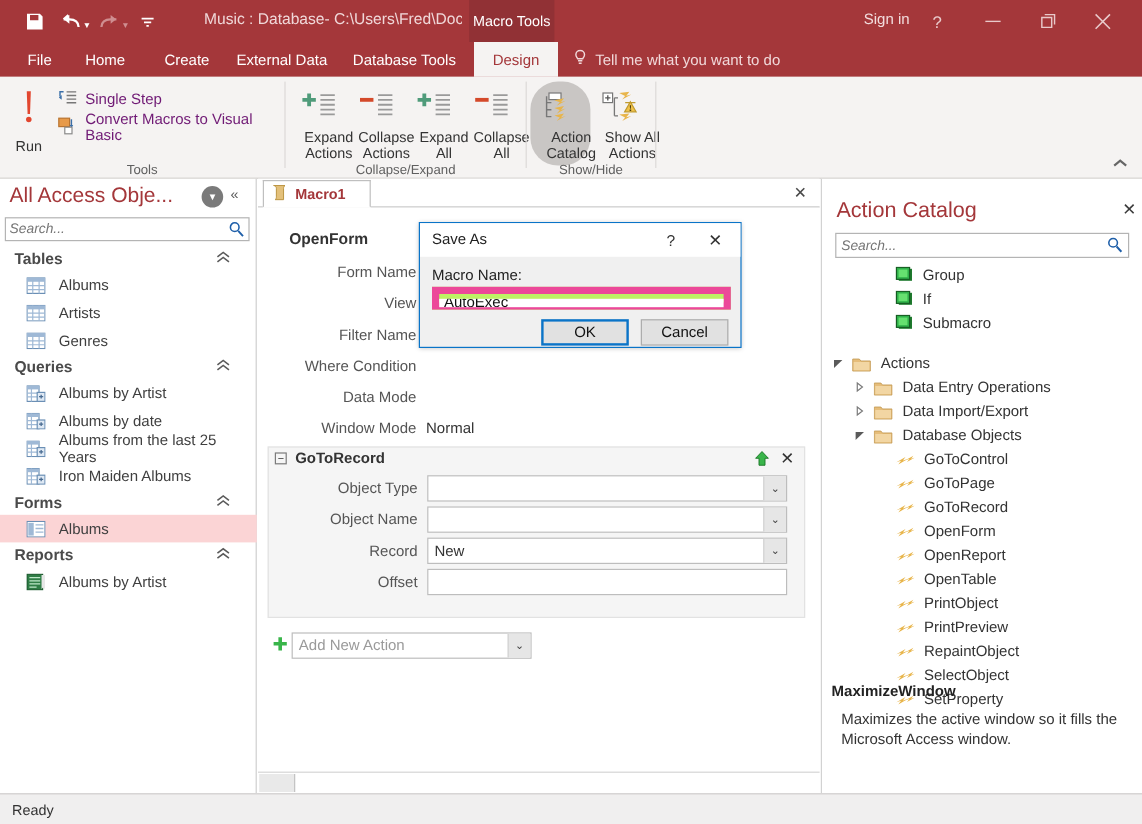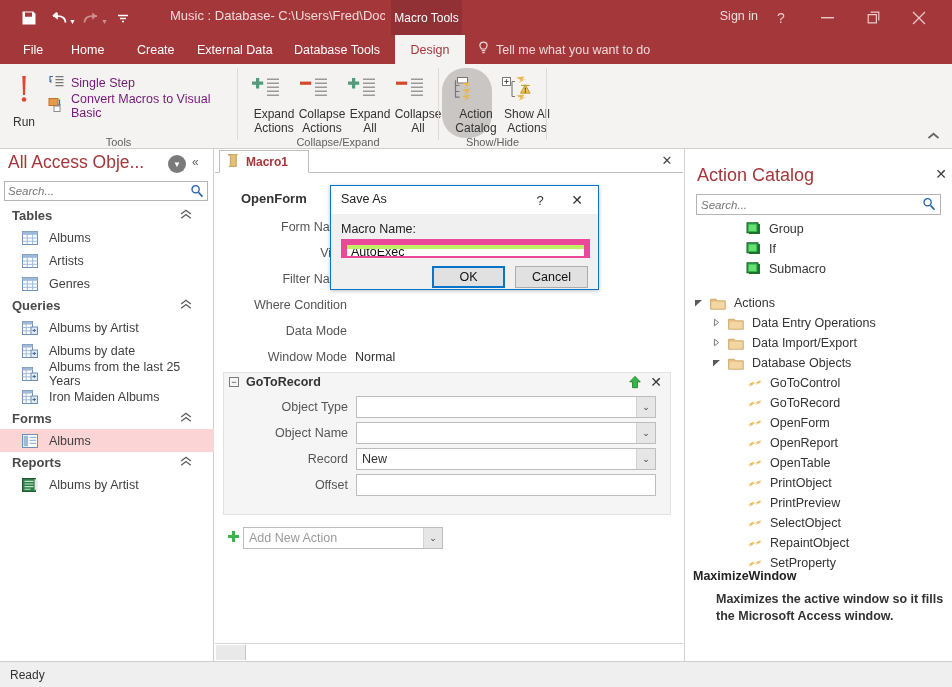--- a/index.html
+++ b/index.html
@@ -271,35 +271,35 @@
   .tnode {
     position: relative; height: 20px; display: flex; align-items: center;
     font-size: 12.5px; color: #333; gap: 7px;
   }
   .tnode .twist { width: 10px; flex: 0 0 10px; font-size: 8px; color: #555; text-align: center; }
   .cat-desc-title {
     position: absolute; left: 8px; bottom: 78px; font-size: 12.5px;
     font-weight: bold; color: #222;
   }
   .cat-desc-body {
-    position: absolute; left: 31px; bottom: 36px; width: 230px;
-    font-size: 12.5px; color: #333; line-height: 17px; font-weight: bold;
+    position: absolute; left: 16px; bottom: 36px; width: 230px;
+    font-size: 12.5px; color: #333; line-height: 17px;
   }
 
   
   .statusbar {
     position: absolute; left: 0; bottom: 0; width: 952px; height: 26px;
     background: #f0efef; border-top: 1px solid #d0cece;
     display: flex; align-items: center;
   }
   .status-text { margin-left: 10px; font-size: 12px; color: #333; }
 
   
   .dlg {
-    position: absolute; left: 330px; top: 185px; width: 269px; height: 105px;
+    position: absolute; left: 349px; top: 185px; width: 269px; height: 105px;
     background: #f0f0f0; border: 1px solid #0a74c8;
     box-shadow: 0 1px 4px rgba(0,0,0,0.25);
     z-index: 50;
   }
   .dlg-tb {
     position: absolute; left: 0; top: 0; width: 100%; height: 28px; background: #ffffff;
   }
   .dlg-title { position: absolute; left: 10px; top: 6px; font-size: 12.5px; color: #222; }
   .dlg-help {
     position: absolute; right: 47px; top: 4px; width: 22px; height: 20px;
@@ -874,91 +874,101 @@
           <span>GoToControl</span>
         </div>
         <div class="tnode" style="padding-left: 44px;">
           <span class="twist"></span>
           <span style="width: 17px; flex: 0 0 17px; display: flex; align-items: center;">
             <svg width="16" height="11" viewBox="0 0 16 11">
               <path fill="#e8b54b" d="M1 7.3l7.6-4.4-2.2 2.9 4-1.3-7.8 4.5 2.3-3z"></path>
               <path fill="#e8b54b" d="M8.4 5.6l6.8-3.9-2 2.6 3.6-1.2-7 4 2-2.6z"></path>
             </svg>
           </span>
-          <span>GoToRecord</span>
+          <span>GoToPage</span>
         </div>
         <div class="tnode" style="padding-left: 44px;">
           <span class="twist"></span>
           <span style="width: 17px; flex: 0 0 17px; display: flex; align-items: center;">
             <svg width="16" height="11" viewBox="0 0 16 11">
               <path fill="#e8b54b" d="M1 7.3l7.6-4.4-2.2 2.9 4-1.3-7.8 4.5 2.3-3z"></path>
               <path fill="#e8b54b" d="M8.4 5.6l6.8-3.9-2 2.6 3.6-1.2-7 4 2-2.6z"></path>
             </svg>
           </span>
-          <span>OpenForm</span>
+          <span>GoToRecord</span>
         </div>
         <div class="tnode" style="padding-left: 44px;">
           <span class="twist"></span>
           <span style="width: 17px; flex: 0 0 17px; display: flex; align-items: center;">
             <svg width="16" height="11" viewBox="0 0 16 11">
               <path fill="#e8b54b" d="M1 7.3l7.6-4.4-2.2 2.9 4-1.3-7.8 4.5 2.3-3z"></path>
               <path fill="#e8b54b" d="M8.4 5.6l6.8-3.9-2 2.6 3.6-1.2-7 4 2-2.6z"></path>
             </svg>
           </span>
-          <span>OpenReport</span>
+          <span>OpenForm</span>
         </div>
         <div class="tnode" style="padding-left: 44px;">
           <span class="twist"></span>
           <span style="width: 17px; flex: 0 0 17px; display: flex; align-items: center;">
             <svg width="16" height="11" viewBox="0 0 16 11">
               <path fill="#e8b54b" d="M1 7.3l7.6-4.4-2.2 2.9 4-1.3-7.8 4.5 2.3-3z"></path>
               <path fill="#e8b54b" d="M8.4 5.6l6.8-3.9-2 2.6 3.6-1.2-7 4 2-2.6z"></path>
             </svg>
           </span>
-          <span>OpenTable</span>
+          <span>OpenReport</span>
         </div>
         <div class="tnode" style="padding-left: 44px;">
           <span class="twist"></span>
           <span style="width: 17px; flex: 0 0 17px; display: flex; align-items: center;">
             <svg width="16" height="11" viewBox="0 0 16 11">
               <path fill="#e8b54b" d="M1 7.3l7.6-4.4-2.2 2.9 4-1.3-7.8 4.5 2.3-3z"></path>
               <path fill="#e8b54b" d="M8.4 5.6l6.8-3.9-2 2.6 3.6-1.2-7 4 2-2.6z"></path>
             </svg>
           </span>
-          <span>PrintObject</span>
+          <span>OpenTable</span>
         </div>
         <div class="tnode" style="padding-left: 44px;">
           <span class="twist"></span>
           <span style="width: 17px; flex: 0 0 17px; display: flex; align-items: center;">
             <svg width="16" height="11" viewBox="0 0 16 11">
               <path fill="#e8b54b" d="M1 7.3l7.6-4.4-2.2 2.9 4-1.3-7.8 4.5 2.3-3z"></path>
               <path fill="#e8b54b" d="M8.4 5.6l6.8-3.9-2 2.6 3.6-1.2-7 4 2-2.6z"></path>
             </svg>
           </span>
-          <span>PrintPreview</span>
+          <span>PrintObject</span>
         </div>
         <div class="tnode" style="padding-left: 44px;">
           <span class="twist"></span>
           <span style="width: 17px; flex: 0 0 17px; display: flex; align-items: center;">
             <svg width="16" height="11" viewBox="0 0 16 11">
               <path fill="#e8b54b" d="M1 7.3l7.6-4.4-2.2 2.9 4-1.3-7.8 4.5 2.3-3z"></path>
               <path fill="#e8b54b" d="M8.4 5.6l6.8-3.9-2 2.6 3.6-1.2-7 4 2-2.6z"></path>
             </svg>
           </span>
-          <span>SelectObject</span>
+          <span>PrintPreview</span>
         </div>
         <div class="tnode" style="padding-left: 44px;">
           <span class="twist"></span>
           <span style="width: 17px; flex: 0 0 17px; display: flex; align-items: center;">
             <svg width="16" height="11" viewBox="0 0 16 11">
               <path fill="#e8b54b" d="M1 7.3l7.6-4.4-2.2 2.9 4-1.3-7.8 4.5 2.3-3z"></path>
               <path fill="#e8b54b" d="M8.4 5.6l6.8-3.9-2 2.6 3.6-1.2-7 4 2-2.6z"></path>
             </svg>
           </span>
           <span>RepaintObject</span>
+        </div>
+        <div class="tnode" style="padding-left: 44px;">
+          <span class="twist"></span>
+          <span style="width: 17px; flex: 0 0 17px; display: flex; align-items: center;">
+            <svg width="16" height="11" viewBox="0 0 16 11">
+              <path fill="#e8b54b" d="M1 7.3l7.6-4.4-2.2 2.9 4-1.3-7.8 4.5 2.3-3z"></path>
+              <path fill="#e8b54b" d="M8.4 5.6l6.8-3.9-2 2.6 3.6-1.2-7 4 2-2.6z"></path>
+            </svg>
+          </span>
+          <span>SelectObject</span>
         </div>
         <div class="tnode" style="padding-left: 44px;">
           <span class="twist"></span>
           <span style="width: 17px; flex: 0 0 17px; display: flex; align-items: center;">
             <svg width="16" height="11" viewBox="0 0 16 11">
               <path fill="#e8b54b" d="M1 7.3l7.6-4.4-2.2 2.9 4-1.3-7.8 4.5 2.3-3z"></path>
               <path fill="#e8b54b" d="M8.4 5.6l6.8-3.9-2 2.6 3.6-1.2-7 4 2-2.6z"></path>
             </svg>
           </span>
           <span>SetProperty</span>

